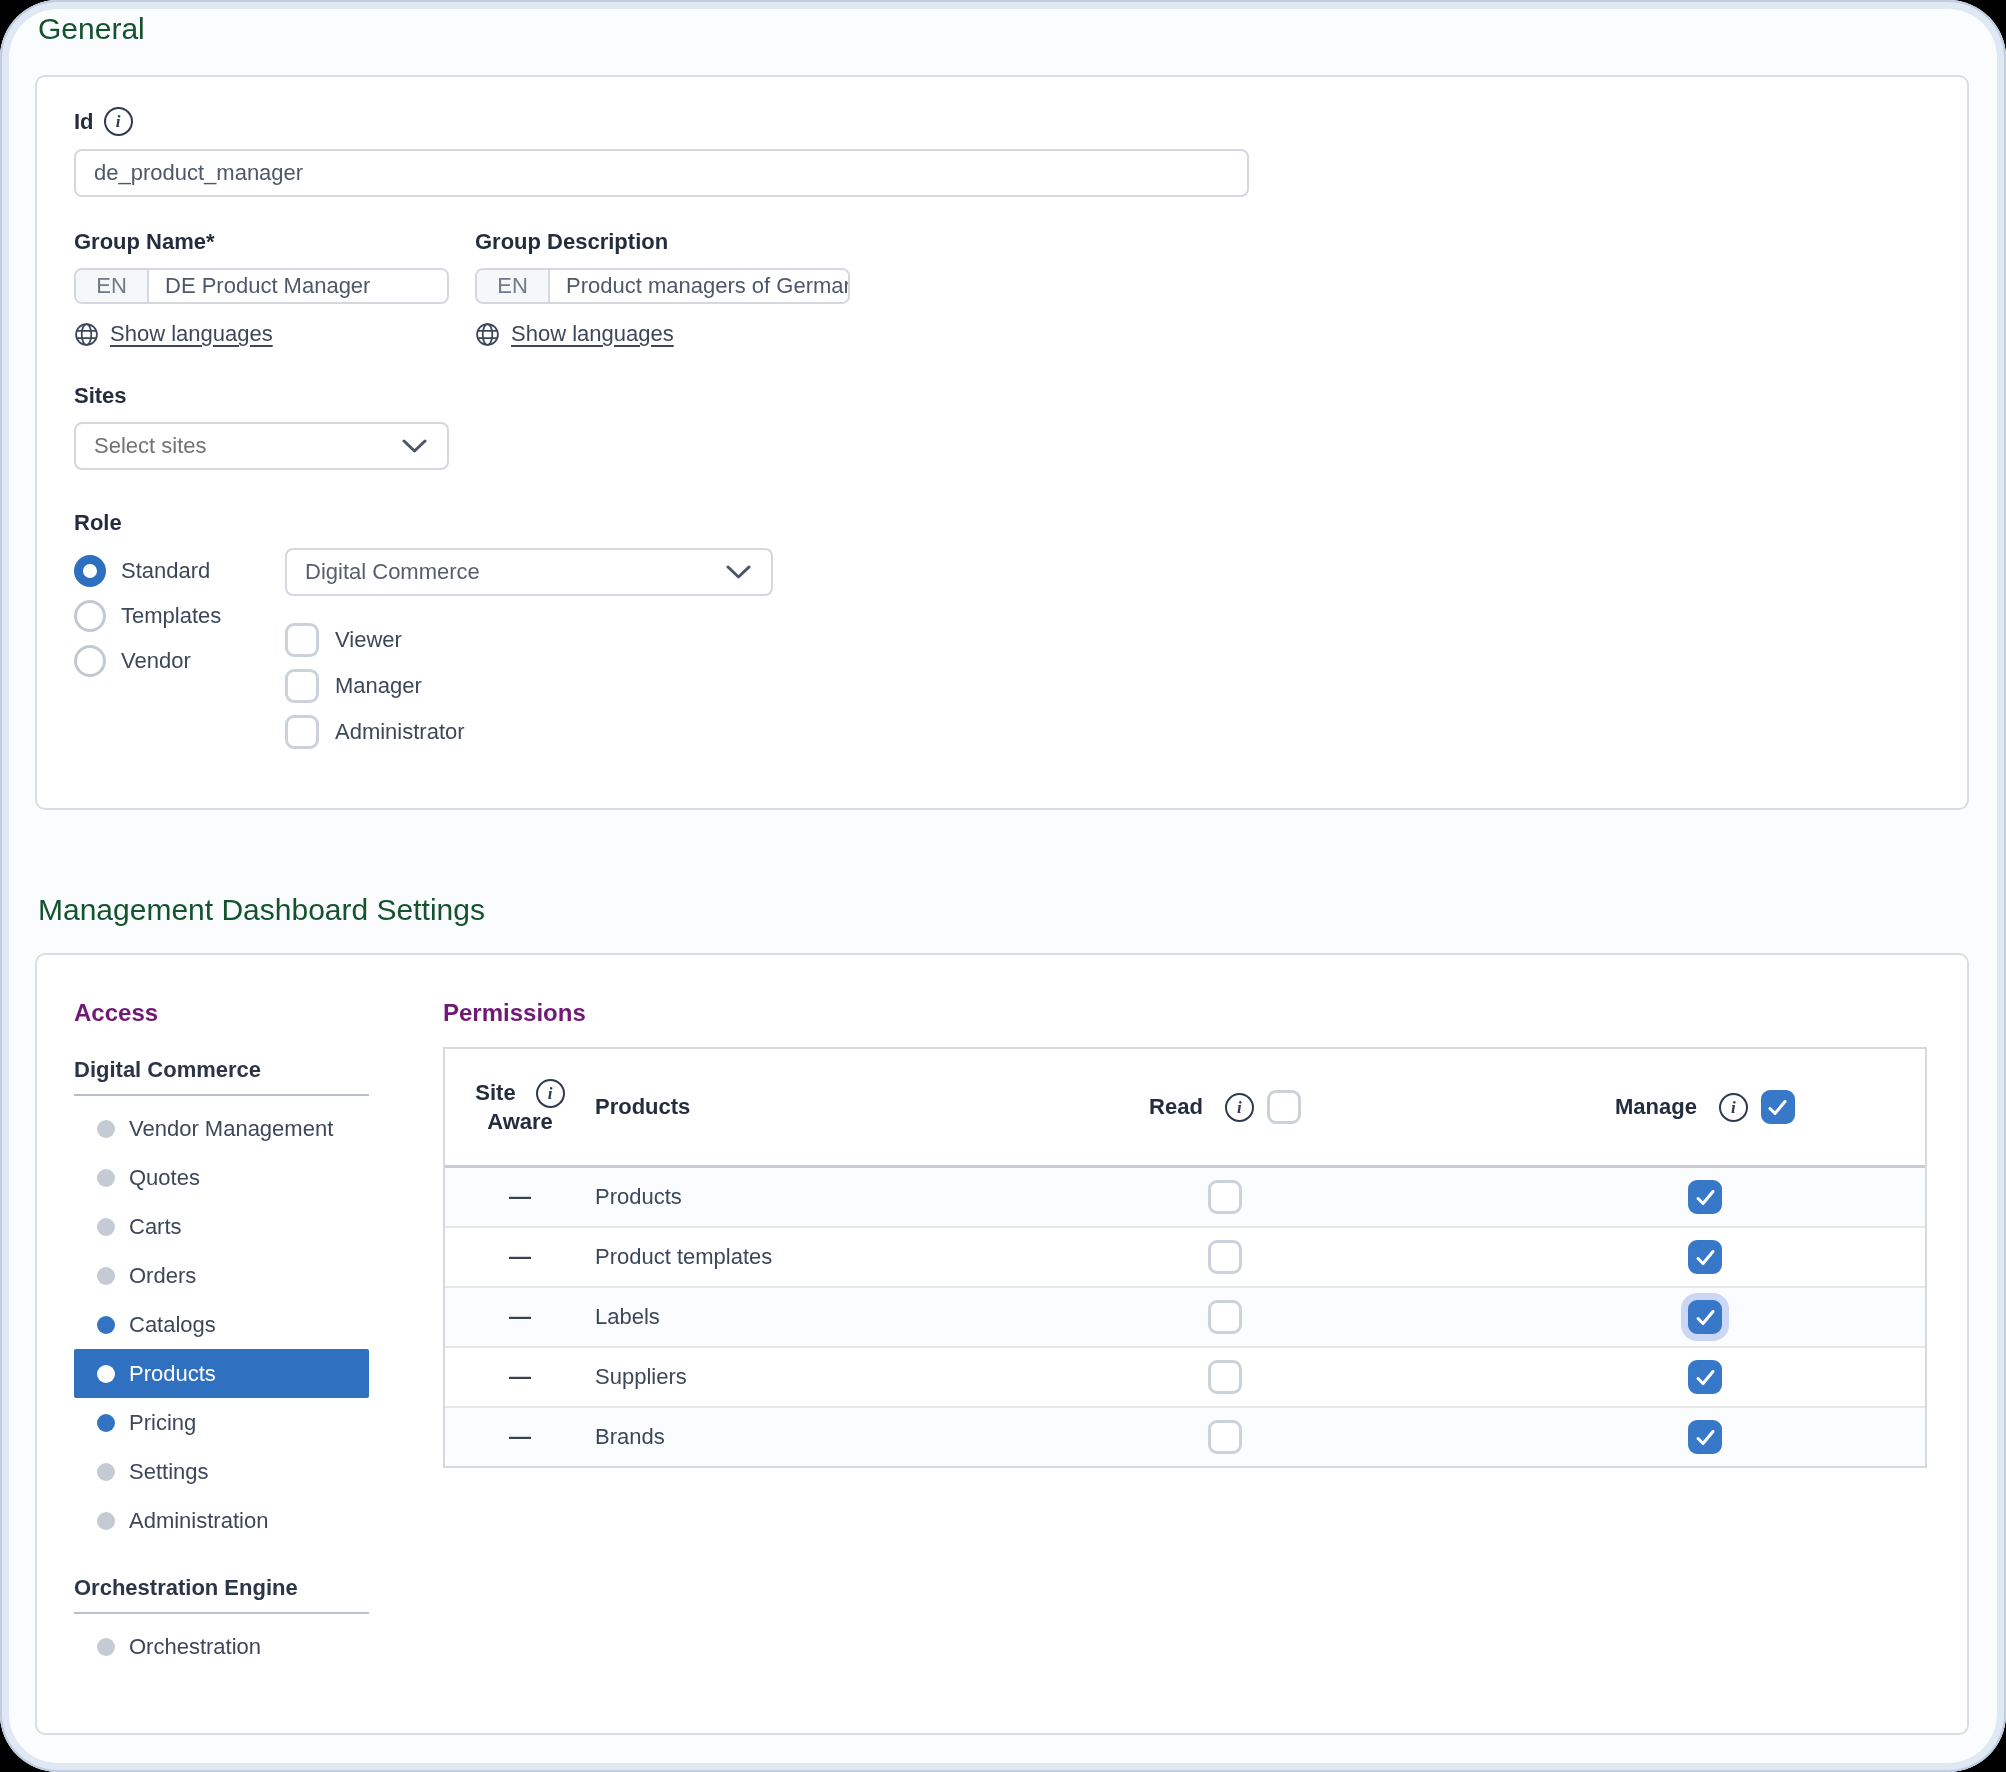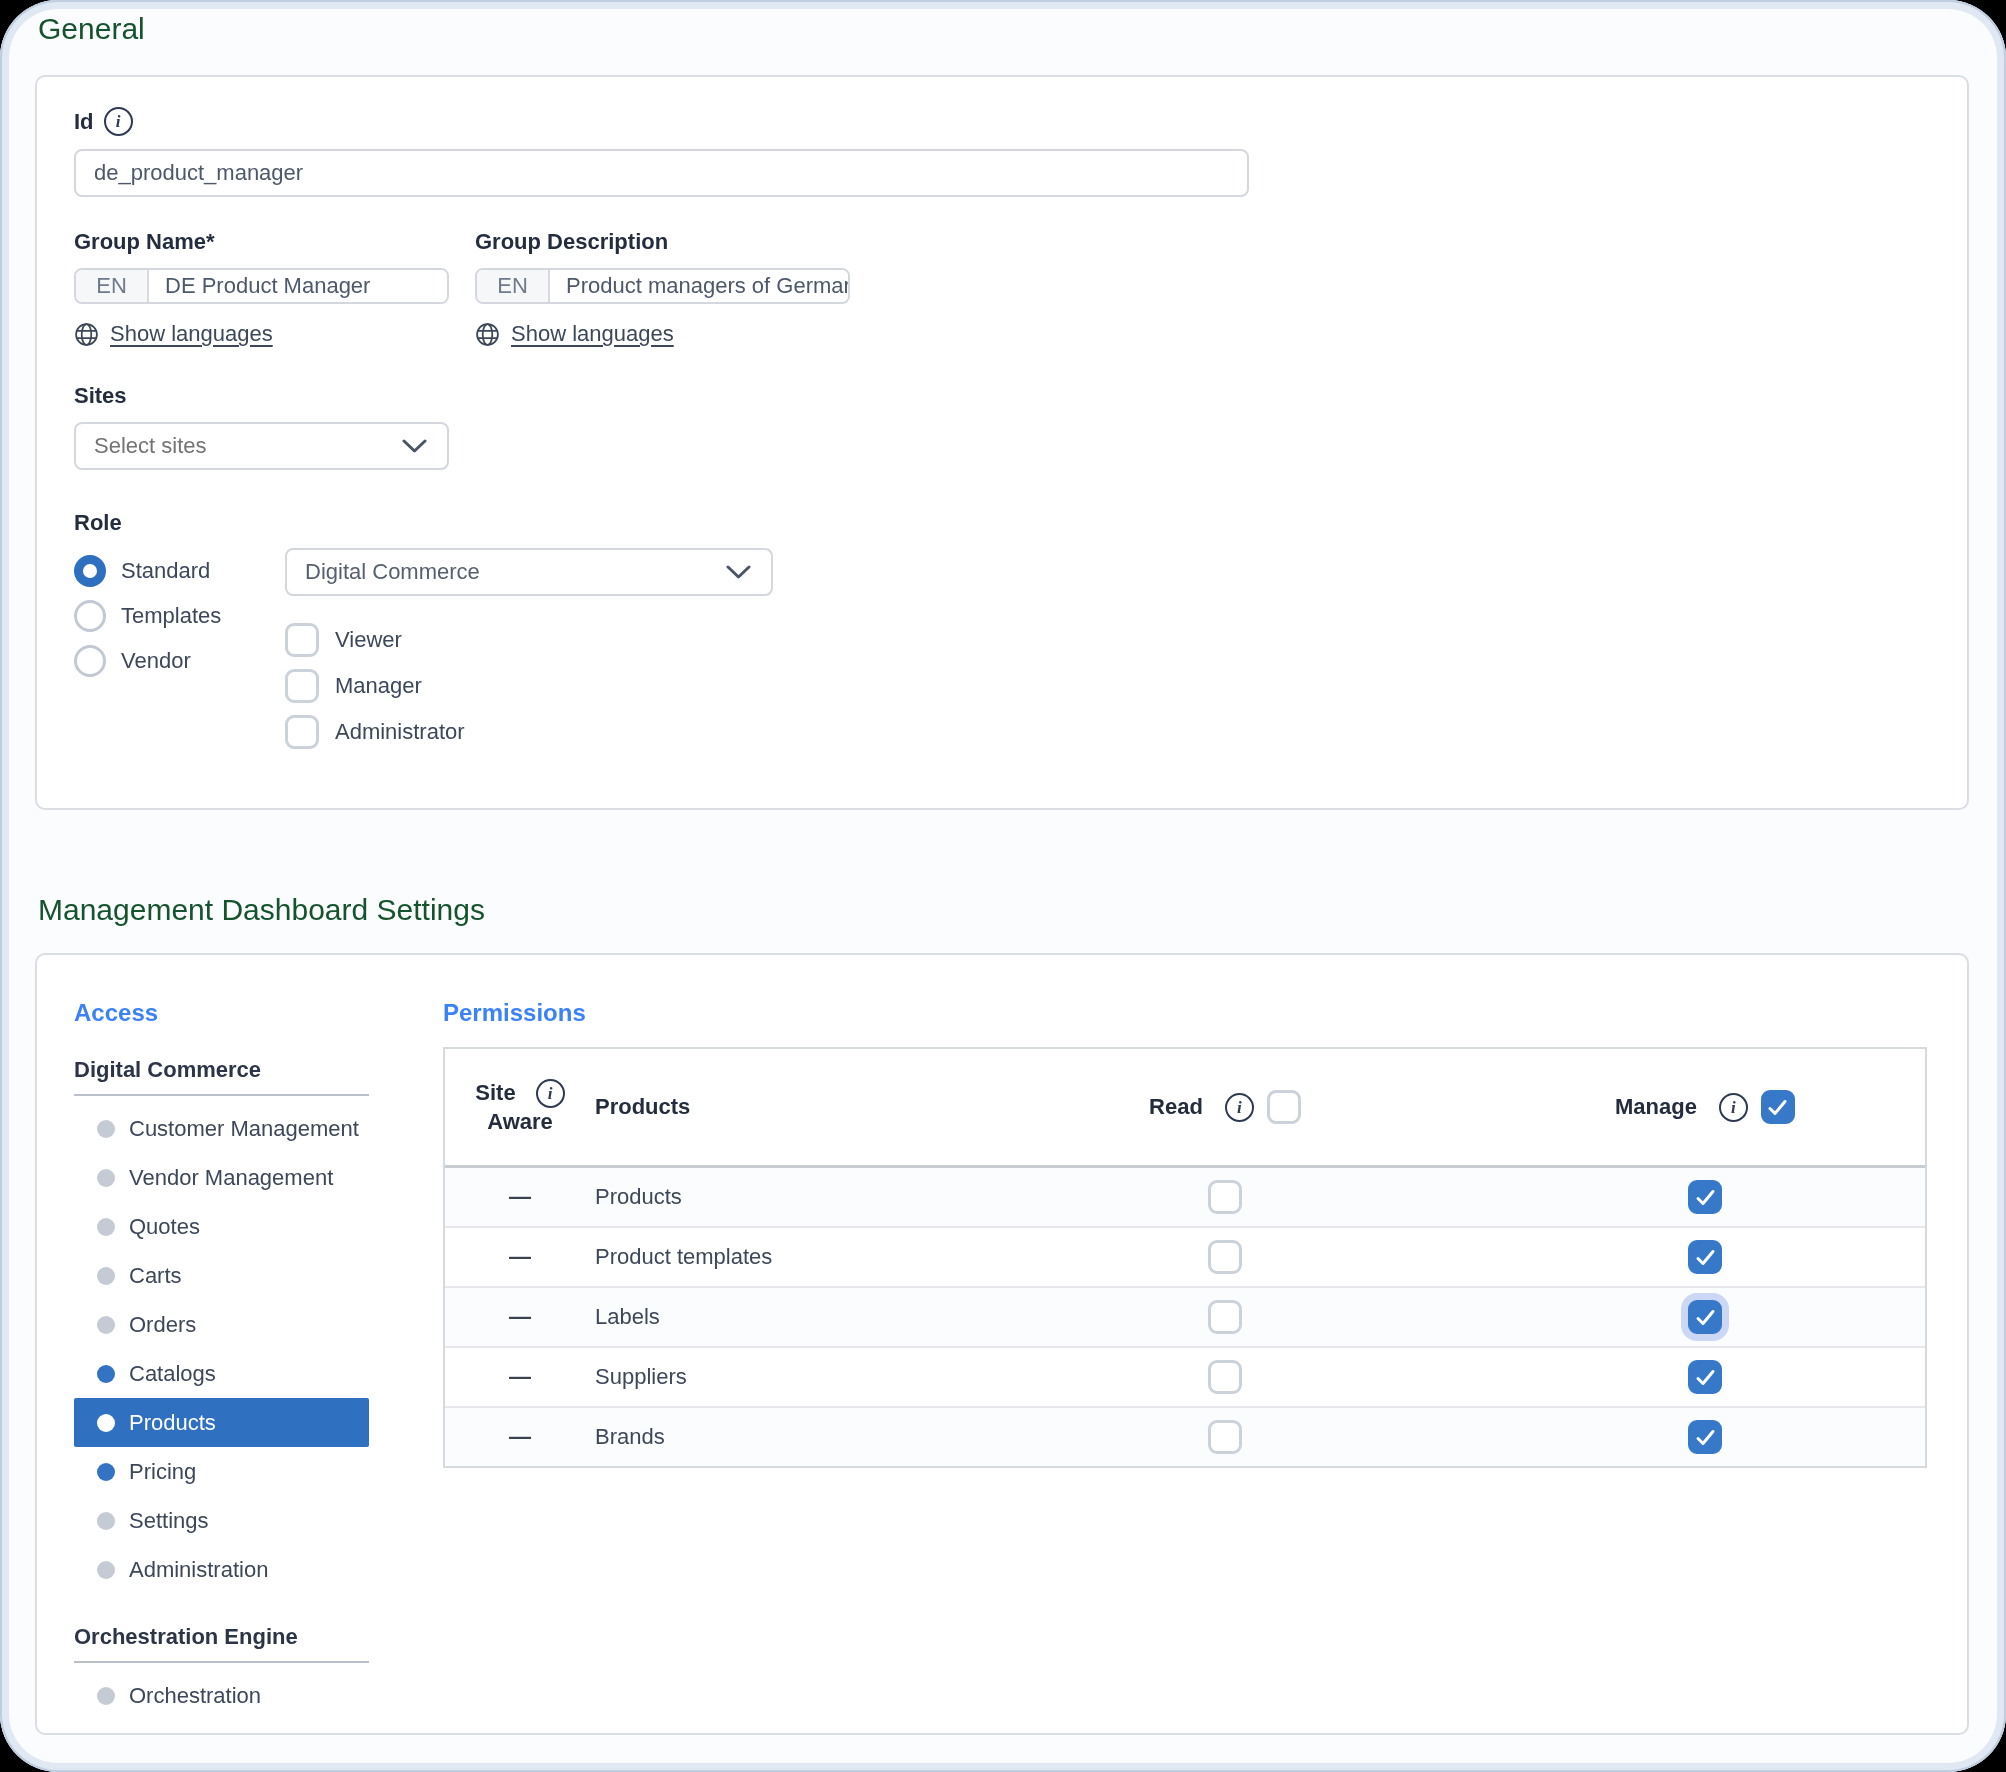--- a/index.html
+++ b/index.html
@@ -63,21 +63,21 @@
   .cbx-row{display:flex;align-items:center;gap:16px;cursor:pointer;}
 
   .cb{width:34px;height:34px;border-radius:9px;border:3px solid #ccd2da;background:#fff;
       box-sizing:border-box;display:inline-flex;align-items:center;justify-content:center;
       flex:0 0 auto;cursor:pointer;}
   .cb .check{visibility:hidden;}
   .cb.checked{background:#3778c8;border-color:#3778c8;}
   .cb.checked .check{visibility:visible;}
   .cb.focused{box-shadow:0 0 0 7px #ccd7f6;}
 
-  .col-title{font-size:24px;font-weight:700;color:#3b82f6;margin:0;}
+  .col-title{font-size:24px;font-weight:700;color:#701a75;margin:0;}
   .access-col{width:295px;flex:0 0 auto;}
   .access-group h4{font-size:22px;font-weight:700;color:#2b3547;margin:30px 0 0 0;
         padding-bottom:11px;border-bottom:2px solid #b9c0ca;}
   .access-list{margin-top:8px;}
   .access-item{height:49px;display:flex;align-items:center;gap:14px;padding-left:23px;cursor:pointer;}
   .access-item.selected{background:#3070c1;border-radius:2px;}
   .access-item.selected .access-label{color:#fff;}
   .dot{width:18px;height:18px;border-radius:50%;flex:0 0 auto;background:#c5cbd4;}
   .dot[data-variant="blue"]{background:#3273c4;}
   .dot[data-variant="white"]{background:#ffffff;}
@@ -229,24 +229,20 @@
 
   <div class="card" id="card-mds">
 
     <div class="access-col">
       <h3 class="col-title">Access</h3>
 
       <div class="access-group">
         <h4>Digital Commerce</h4>
         <div class="access-list">
 
-            <div class="access-item">
-              <span class="dot" data-variant="gray"></span>
-              <span class="access-label">Customer Management</span>
-            </div>
 
             <div class="access-item">
               <span class="dot" data-variant="gray"></span>
               <span class="access-label">Vendor Management</span>
             </div>
 
             <div class="access-item">
               <span class="dot" data-variant="gray"></span>
               <span class="access-label">Quotes</span>
             </div>

